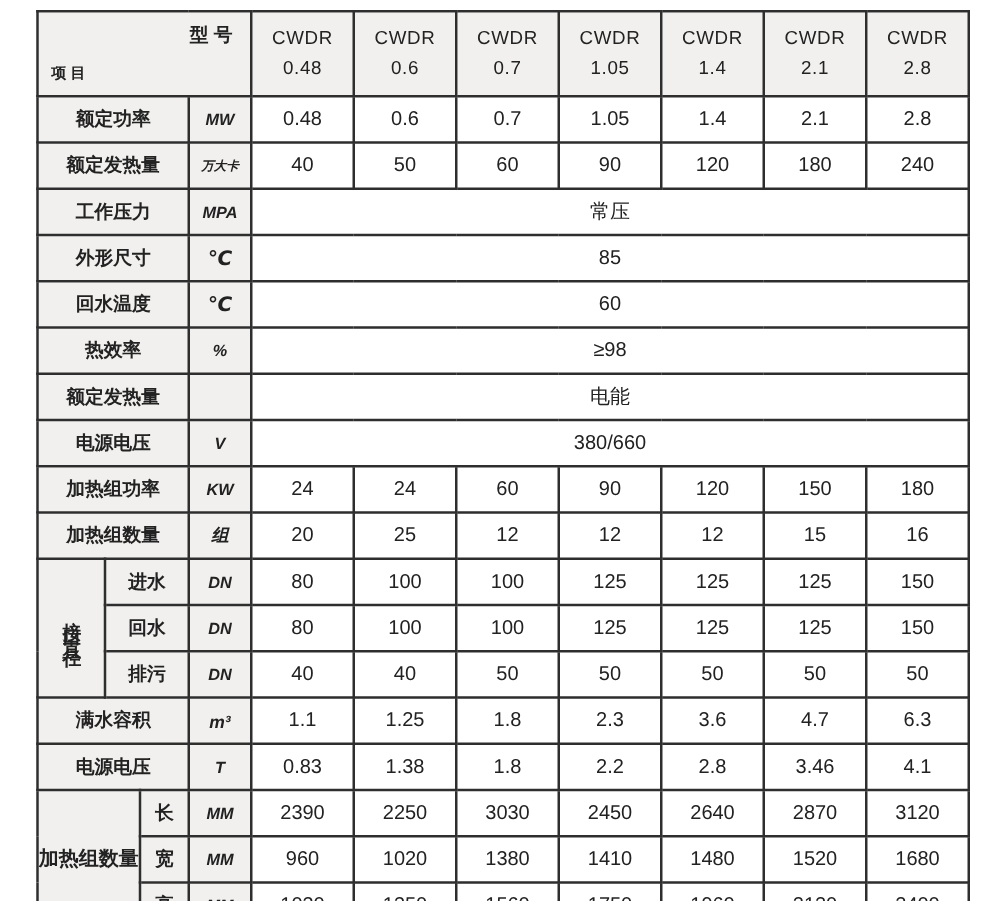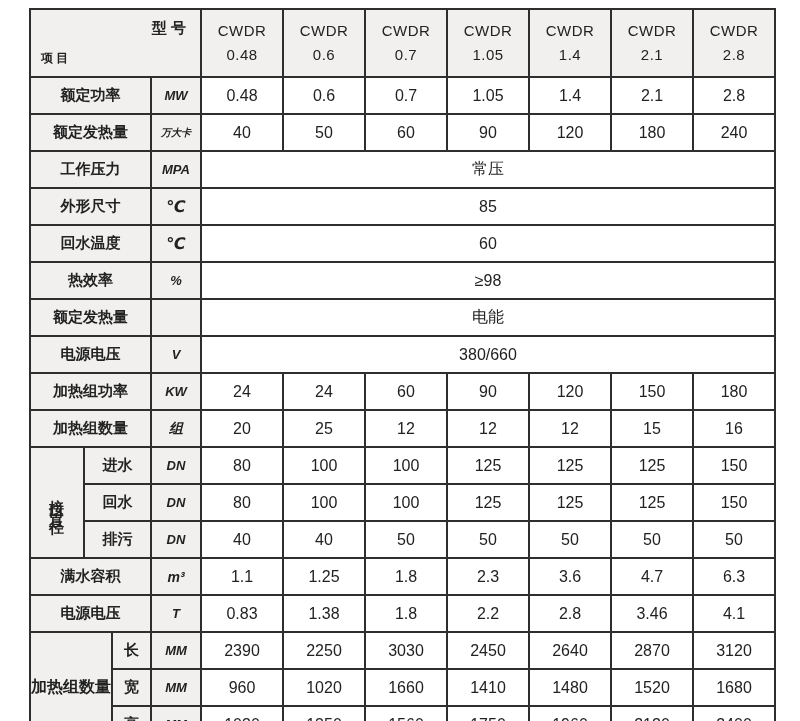--- a/index.html
+++ b/index.html
@@ -261,21 +261,21 @@
     <td class="val">2640</td>
     <td class="val">2870</td>
     <td class="val">3120</td>
   </tr>
 
   <tr>
     <td class="sublbl">宽</td>
     <td class="unit">MM</td>
     <td class="val">960</td>
     <td class="val">1020</td>
-    <td class="val">1660</td>
+    <td class="val">1380</td>
     <td class="val">1410</td>
     <td class="val">1480</td>
     <td class="val">1520</td>
     <td class="val">1680</td>
   </tr>
 
   <tr>
     <td class="sublbl">高</td>
     <td class="unit">MM</td>
     <td class="val">1030</td>

